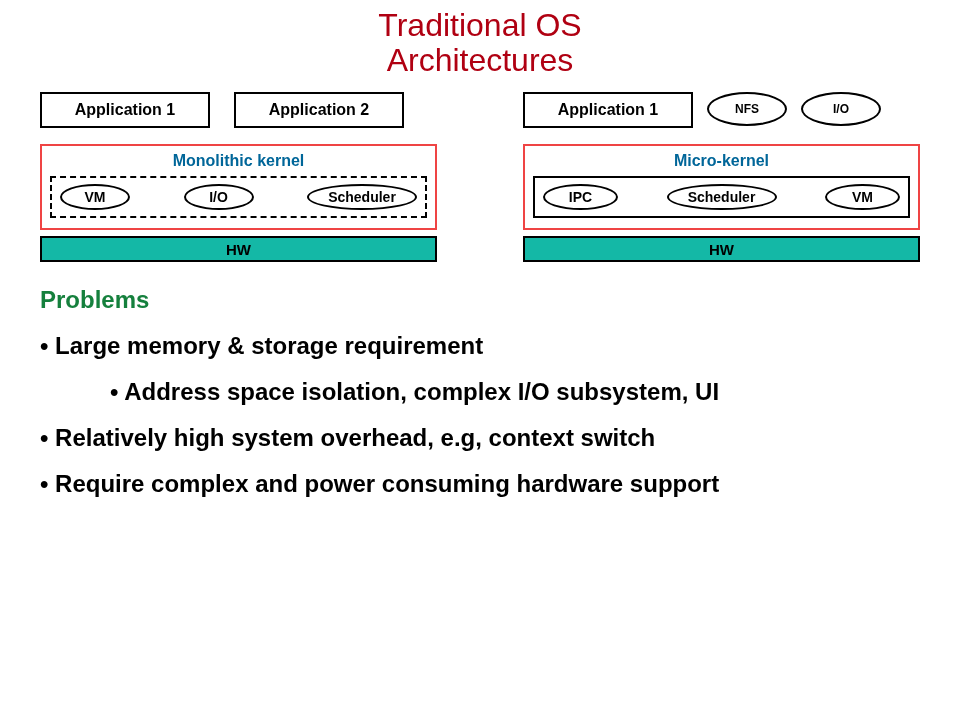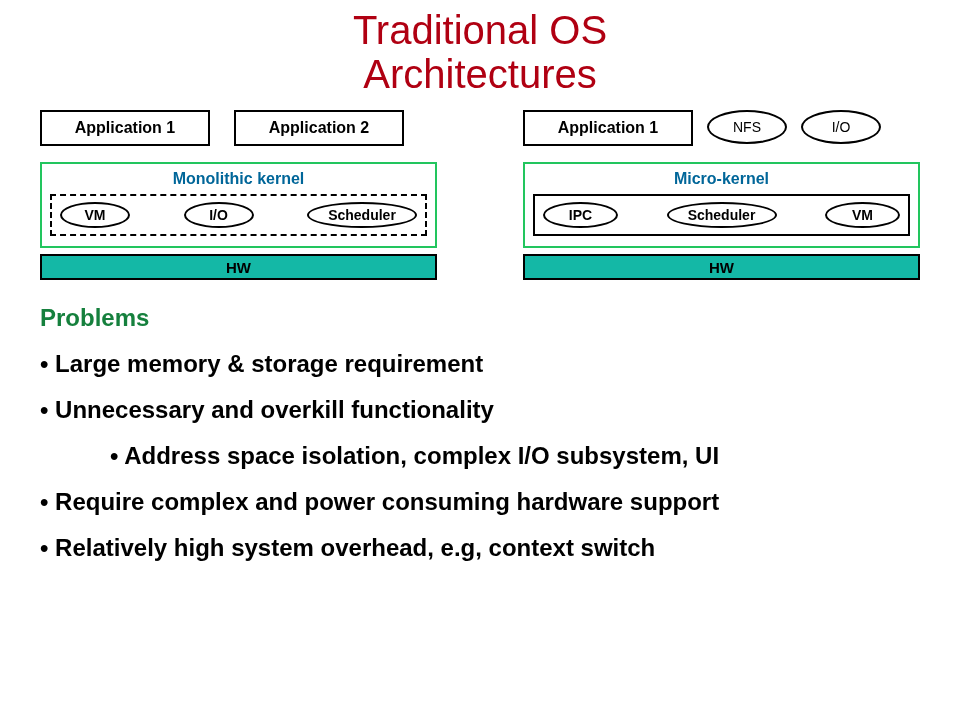--- a/index.html
+++ b/index.html
@@ -6,21 +6,21 @@
   body {
     width: 960px;
     height: 720px;
     background: #fff;
     font-family: Arial, Helvetica, sans-serif;
     position: relative;
   }
   .title {
     font-family: "Comic Sans MS", cursive, sans-serif;
     color: #b00012;
-    font-size: 40px;
+    font-size: 32px;
     text-align: center;
     line-height: 1.1;
     padding-top: 8px;
   }
   .diagram-row {
     display: flex;
     justify-content: space-between;
     padding: 14px 40px 0 40px;
     gap: 40px;
   }
@@ -45,26 +45,26 @@
     height: 36px;
     padding: 0 12px;
     background: #fff;
   }
   .oval {
     border: 2px solid #000;
     border-radius: 50%;
     display: flex;
     align-items: center;
     justify-content: center;
-    font-weight: normal;
-    font-size: 14px;
+    font-weight: bold;
+    font-size: 12px;
     background: #fff;
   }
   .kernel-box {
-    border: 2px solid #22c55e;
+    border: 2px solid #ef4444;
     margin-top: 14px;
     padding: 6px 8px 10px 8px;
     display: flex;
     flex-direction: column;
     align-items: center;
     gap: 6px;
     background: #fff;
   }
   .kernel-label {
     color: #006699;
@@ -178,17 +178,16 @@
       </div>
     </div>
     <div class="hw-box">HW</div>
   </div>
 
 </div>
 
 <div class="problems-section">
   <div class="problems-heading">Problems</div>
   <div class="bullet-l1">Large memory &amp; storage requirement</div>
-  <div class="bullet-l1">Unnecessary and overkill functionality</div>
   <div class="bullet-l2">Address space isolation, complex I/O subsystem, UI</div>
+  <div class="bullet-l1">Relatively high system overhead, e.g, context switch</div>
   <div class="bullet-l1">Require complex and power consuming hardware support</div>
-  <div class="bullet-l1">Relatively high system overhead, e.g, context switch</div>
 </div>
 
 </body></html>

